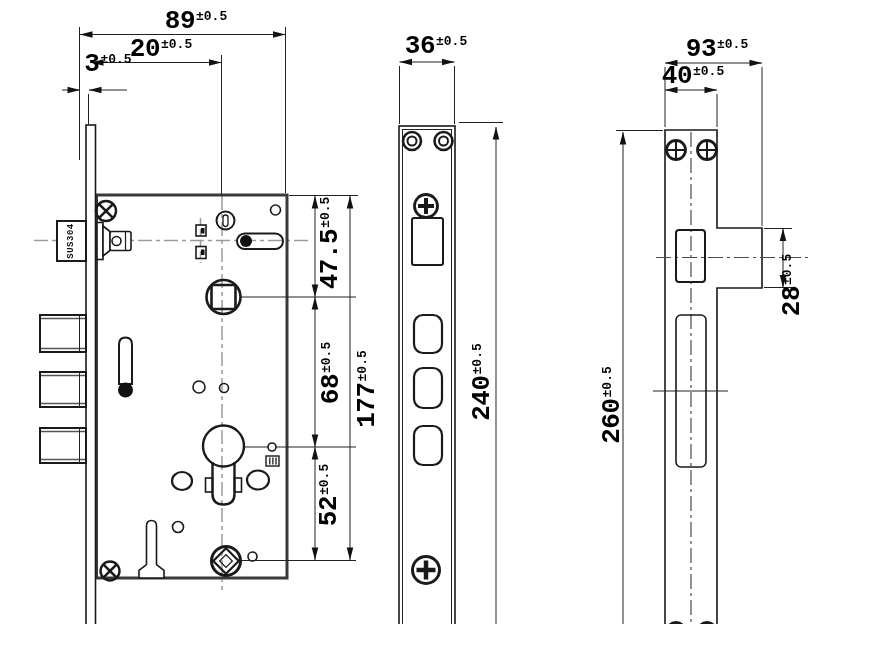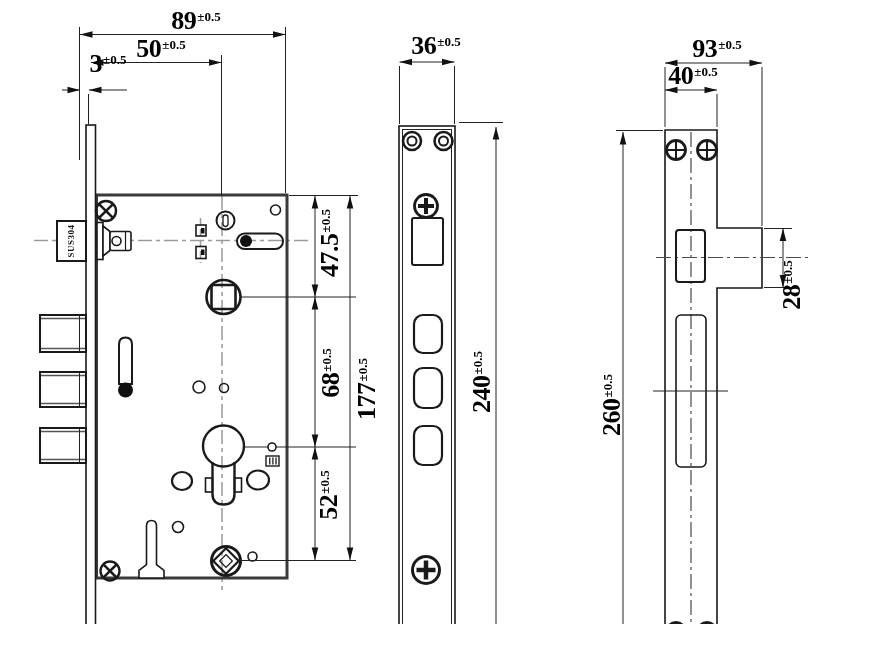--- a/index.html
+++ b/index.html
@@ -1,17 +1,17 @@
 <!DOCTYPE html>
 <html><head>
 <meta charset="utf-8">
 <style>
   html,body{margin:0;padding:0;background:#fff;}
   .scene{position:relative;width:884px;height:624px;background:#ffffff;overflow:hidden;
-         font-family:Liberation Serif, serif;}
+         font-family:Liberation Mono, monospace;}
   svg{position:absolute;left:0;top:0;}
   
   .ol{fill:none;stroke:#1a1a1a;stroke-width:2;}
   .ol15{fill:none;stroke:#1a1a1a;stroke-width:1.6;}
   .ol25{fill:none;stroke:#1a1a1a;stroke-width:2.6;}
   .case{fill:none;stroke:#3a3a3a;stroke-width:3;}
   .thin{fill:none;stroke:#222;stroke-width:1;}
   .dimln{fill:none;stroke:#222;stroke-width:1;}
   .clg{fill:none;stroke:#9a9a9a;stroke-width:1.5;stroke-dasharray:14 4 4 4;}
   .cl{fill:none;stroke:#4a4a4a;stroke-width:1.2;stroke-dasharray:15 4 3 4;}
@@ -245,21 +245,21 @@
     <line class="thin" x1="764" y1="228.5" x2="792" y2="228.5"></line>
     <line class="thin" x1="764" y1="287.5" x2="792" y2="287.5"></line>
     <line class="dimln" x1="783" y1="228.5" x2="783" y2="287.5" marker-start="url(#as)" marker-end="url(#ae)"></line>
     <line class="thin" x1="616" y1="130.5" x2="663" y2="130.5"></line>
     <line class="thin" x1="616" y1="647.5" x2="663" y2="647.5"></line>
     <line class="dimln" x1="623" y1="132" x2="623" y2="646" marker-start="url(#as)" marker-end="url(#ae)"></line>
   </g>
 </svg>
 
 <div class="dim" style="left:196px;top:21px"><span>89</span><span class="t">±0.5</span></div>
-<div class="dim" style="left:161px;top:49px"><span>50</span><span class="t">±0.5</span></div>
+<div class="dim" style="left:161px;top:49px"><span>20</span><span class="t">±0.5</span></div>
 <div class="dim" style="left:108px;top:64px"><span>3</span><span class="t">±0.5</span></div>
 <div class="dim rot" style="left:330px;top:243px"><span>47.5</span><span class="t">±0.5</span></div>
 <div class="dim rot" style="left:331px;top:373px"><span>68</span><span class="t">±0.5</span></div>
 <div class="dim rot" style="left:329px;top:495px"><span>52</span><span class="t">±0.5</span></div>
 <div class="dim rot" style="left:367px;top:389px"><span>177</span><span class="t">±0.5</span></div>
 <div class="dim" style="left:436px;top:46px"><span>36</span><span class="t">±0.5</span></div>
 <div class="dim rot" style="left:482px;top:382px"><span>240</span><span class="t">±0.5</span></div>
 <div class="dim" style="left:717px;top:49px"><span>93</span><span class="t">±0.5</span></div>
 <div class="dim" style="left:693px;top:76px"><span>40</span><span class="t">±0.5</span></div>
 <div class="dim rot" style="left:792px;top:285px"><span>28</span><span class="t">±0.5</span></div>

